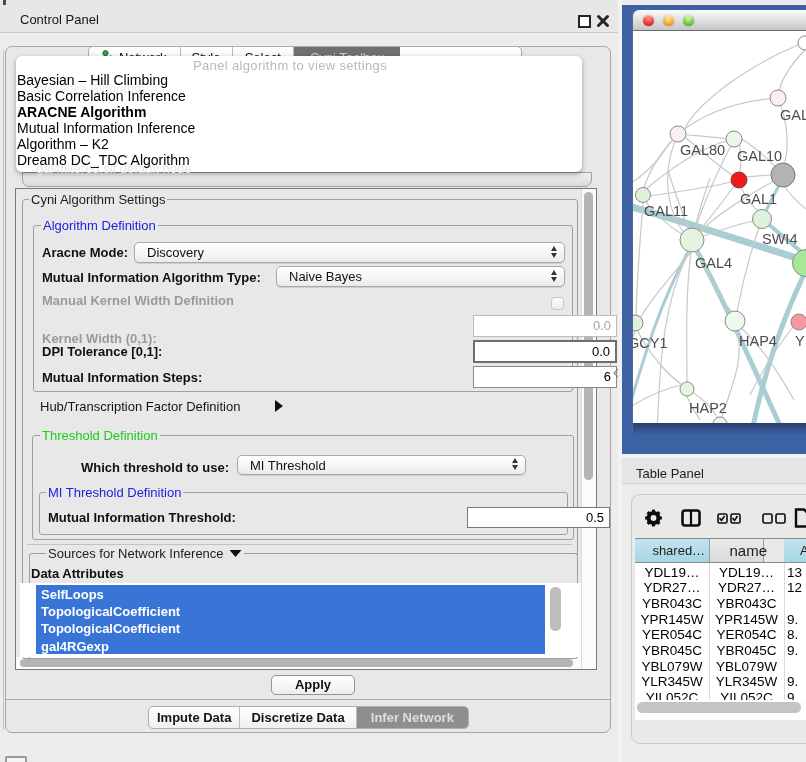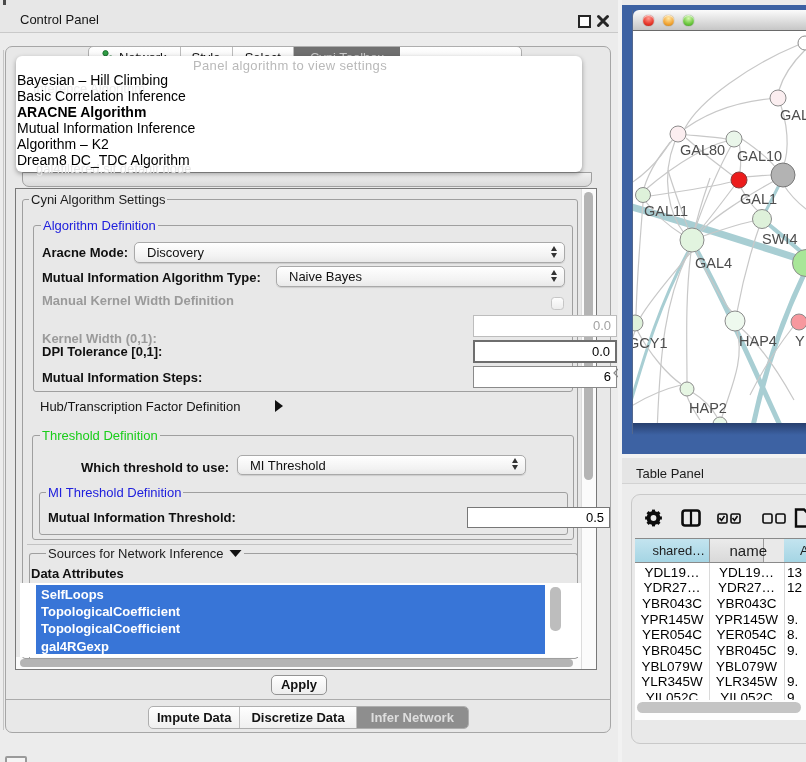--- a/index.html
+++ b/index.html
@@ -124,21 +124,21 @@
 <div class="lbl" style="left:31px;top:566px;">Data Attributes</div>
 
 <div class="abs" style="left:20px;top:583px;width:561px;height:74px;background:#fff;"></div>
 <div class="abs" style="left:36px;top:585px;width:509px;height:69px;background:#3875d7;"></div>
 <div class="lrow" style="top:586px;">SelfLoops</div>
 <div class="lrow" style="top:603px;">TopologicalCoefficient</div>
 <div class="lrow" style="top:620px;">TopologicalCoefficient</div>
 <div class="lrow" style="top:638px;text-align:right;">gal4RGexp</div>
 <div class="abs" style="left:550px;top:587px;width:11px;height:44px;background:#bdbdbd;border-radius:5px;"></div>
 
-<div class="abs" style="left:271px;top:675px;width:56px;height:20px;border:1px solid #939393;border-radius:5px;background:linear-gradient(#ffffff,#ededed);box-sizing:border-box;text-align:center;font-size:13px;font-weight:600;color:#111;line-height:18px;">Apply</div>
+<div class="abs" style="left:271px;top:675px;width:84px;height:20px;border:1px solid #939393;border-radius:5px;background:linear-gradient(#ffffff,#ededed);box-sizing:border-box;text-align:center;font-size:13px;font-weight:600;color:#111;line-height:18px;">Apply</div>
 
 <div class="abs" style="left:6px;top:699px;width:605px;height:1px;background:#ababab;"></div>
 
 <div class="seg" style="left:148px;top:706px;width:321px;height:23px;">
  <div style="width:92px;font-weight:bold;">Impute Data</div>
  <div style="width:117px;font-weight:bold;">Discretize Data</div>
  <div class="sel" style="width:112px;background:#8e8e8e;color:#dedede;font-weight:bold;">Infer Network</div>
 </div>
 
 <div class="abs" style="left:5px;top:756px;width:18px;height:10px;border:2px solid #9a9a9a;background:#f5f5f5;border-radius:2px;"></div>

